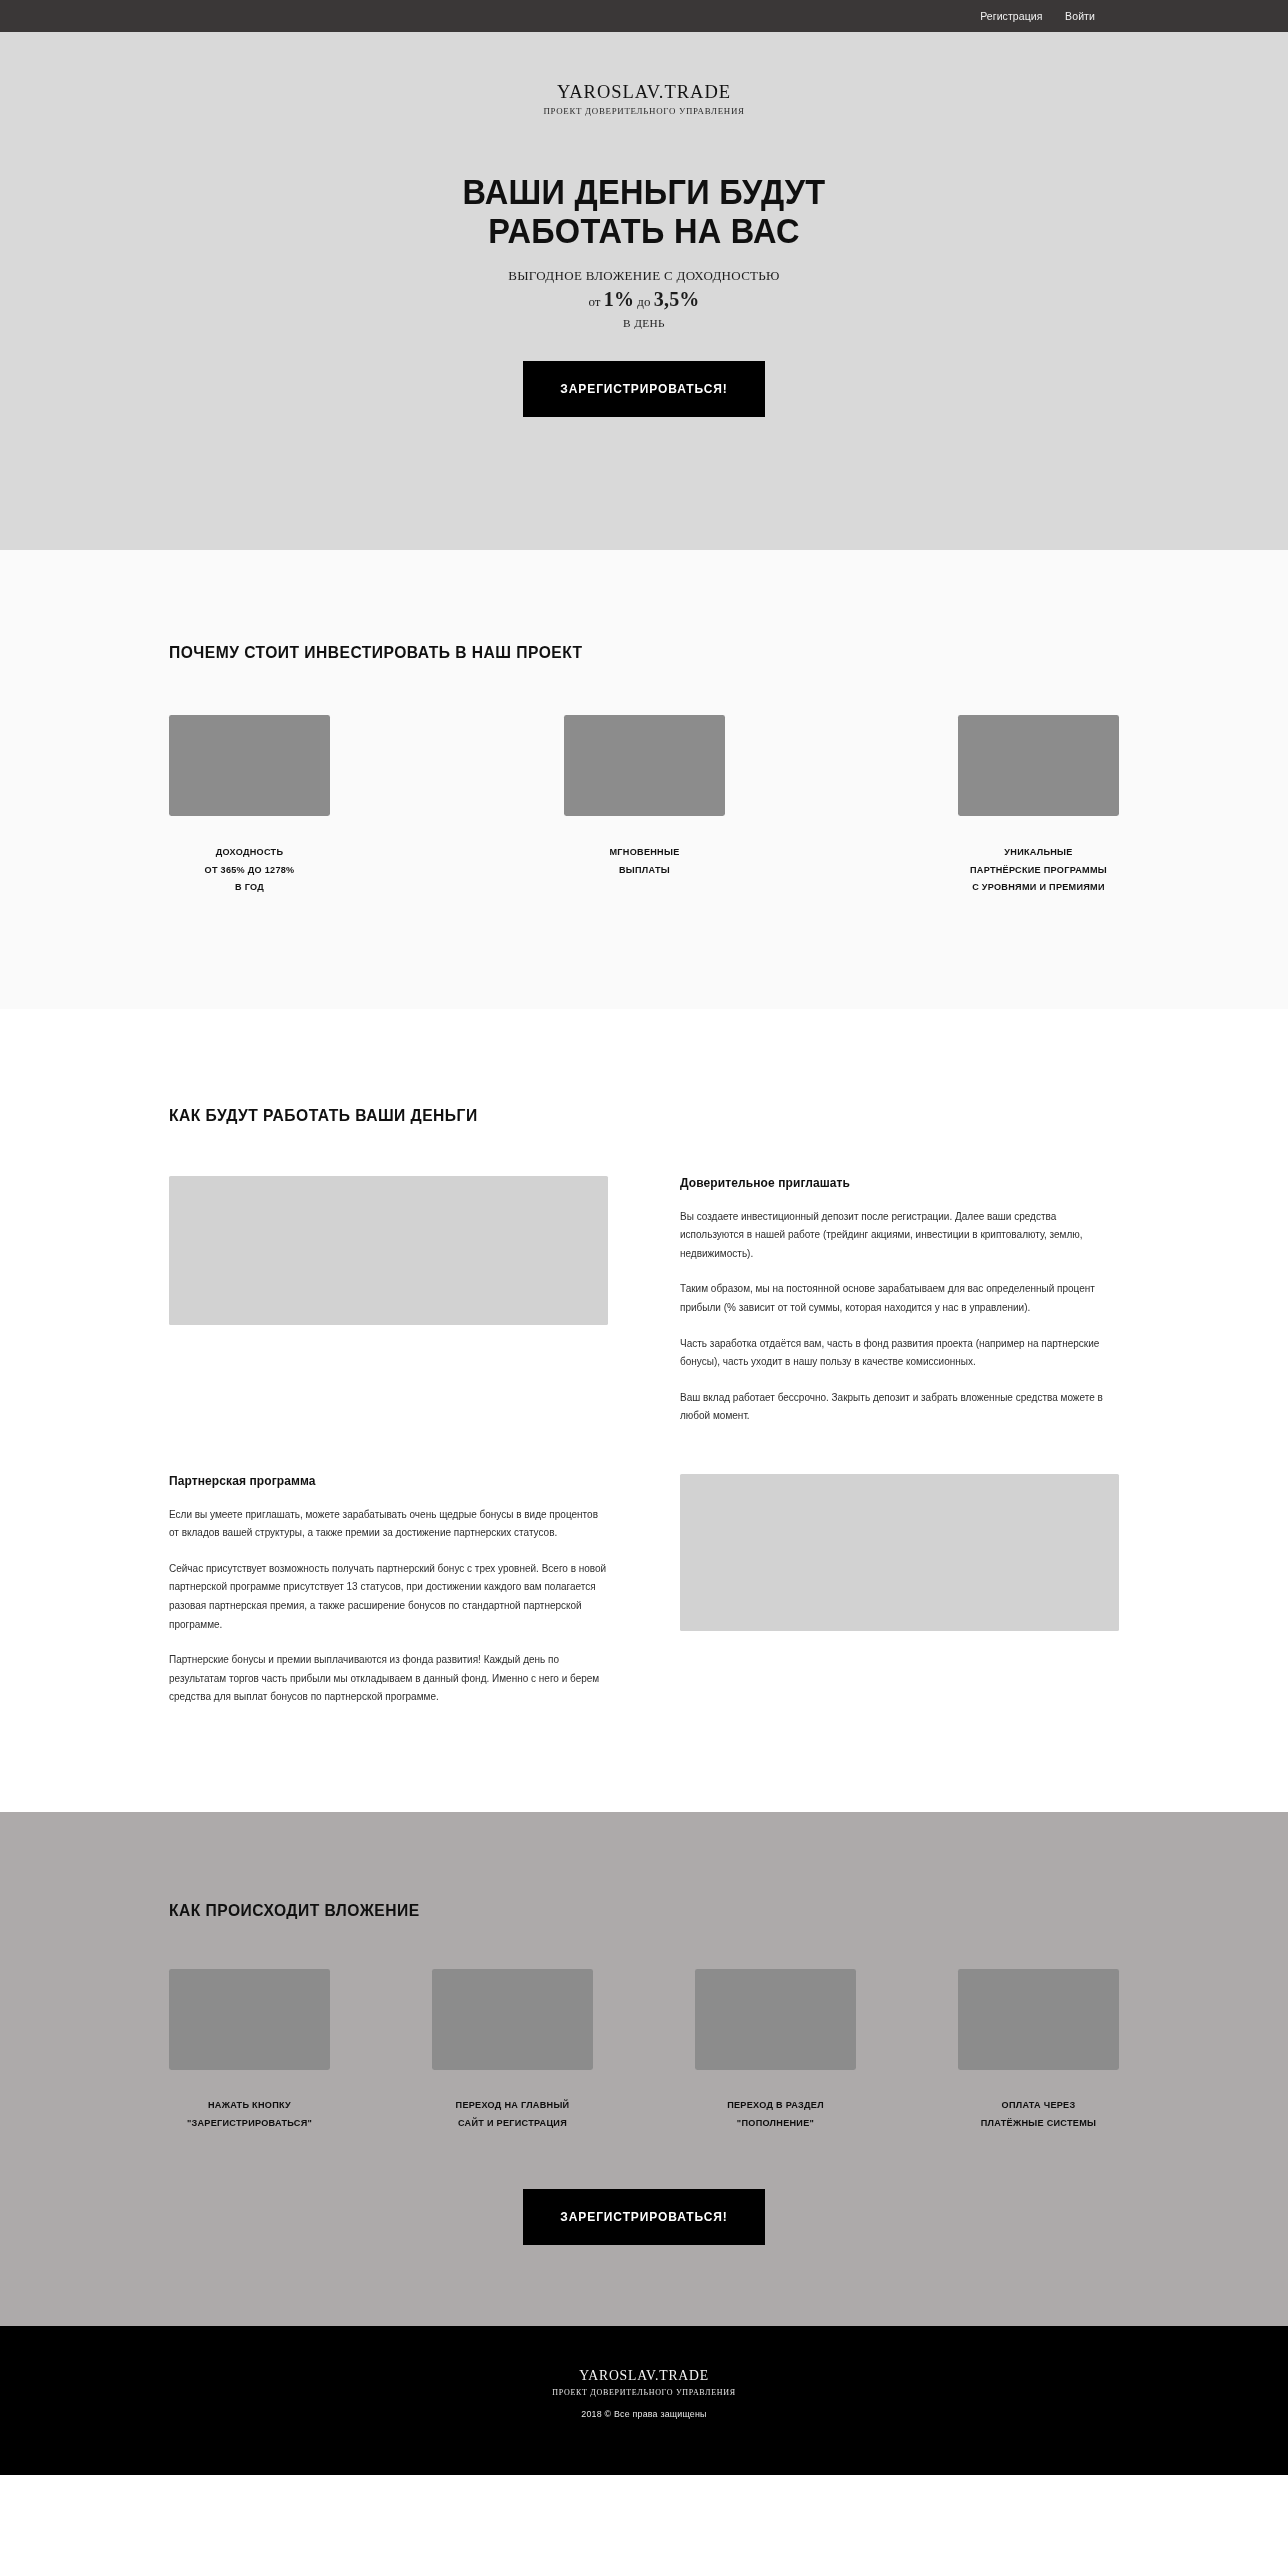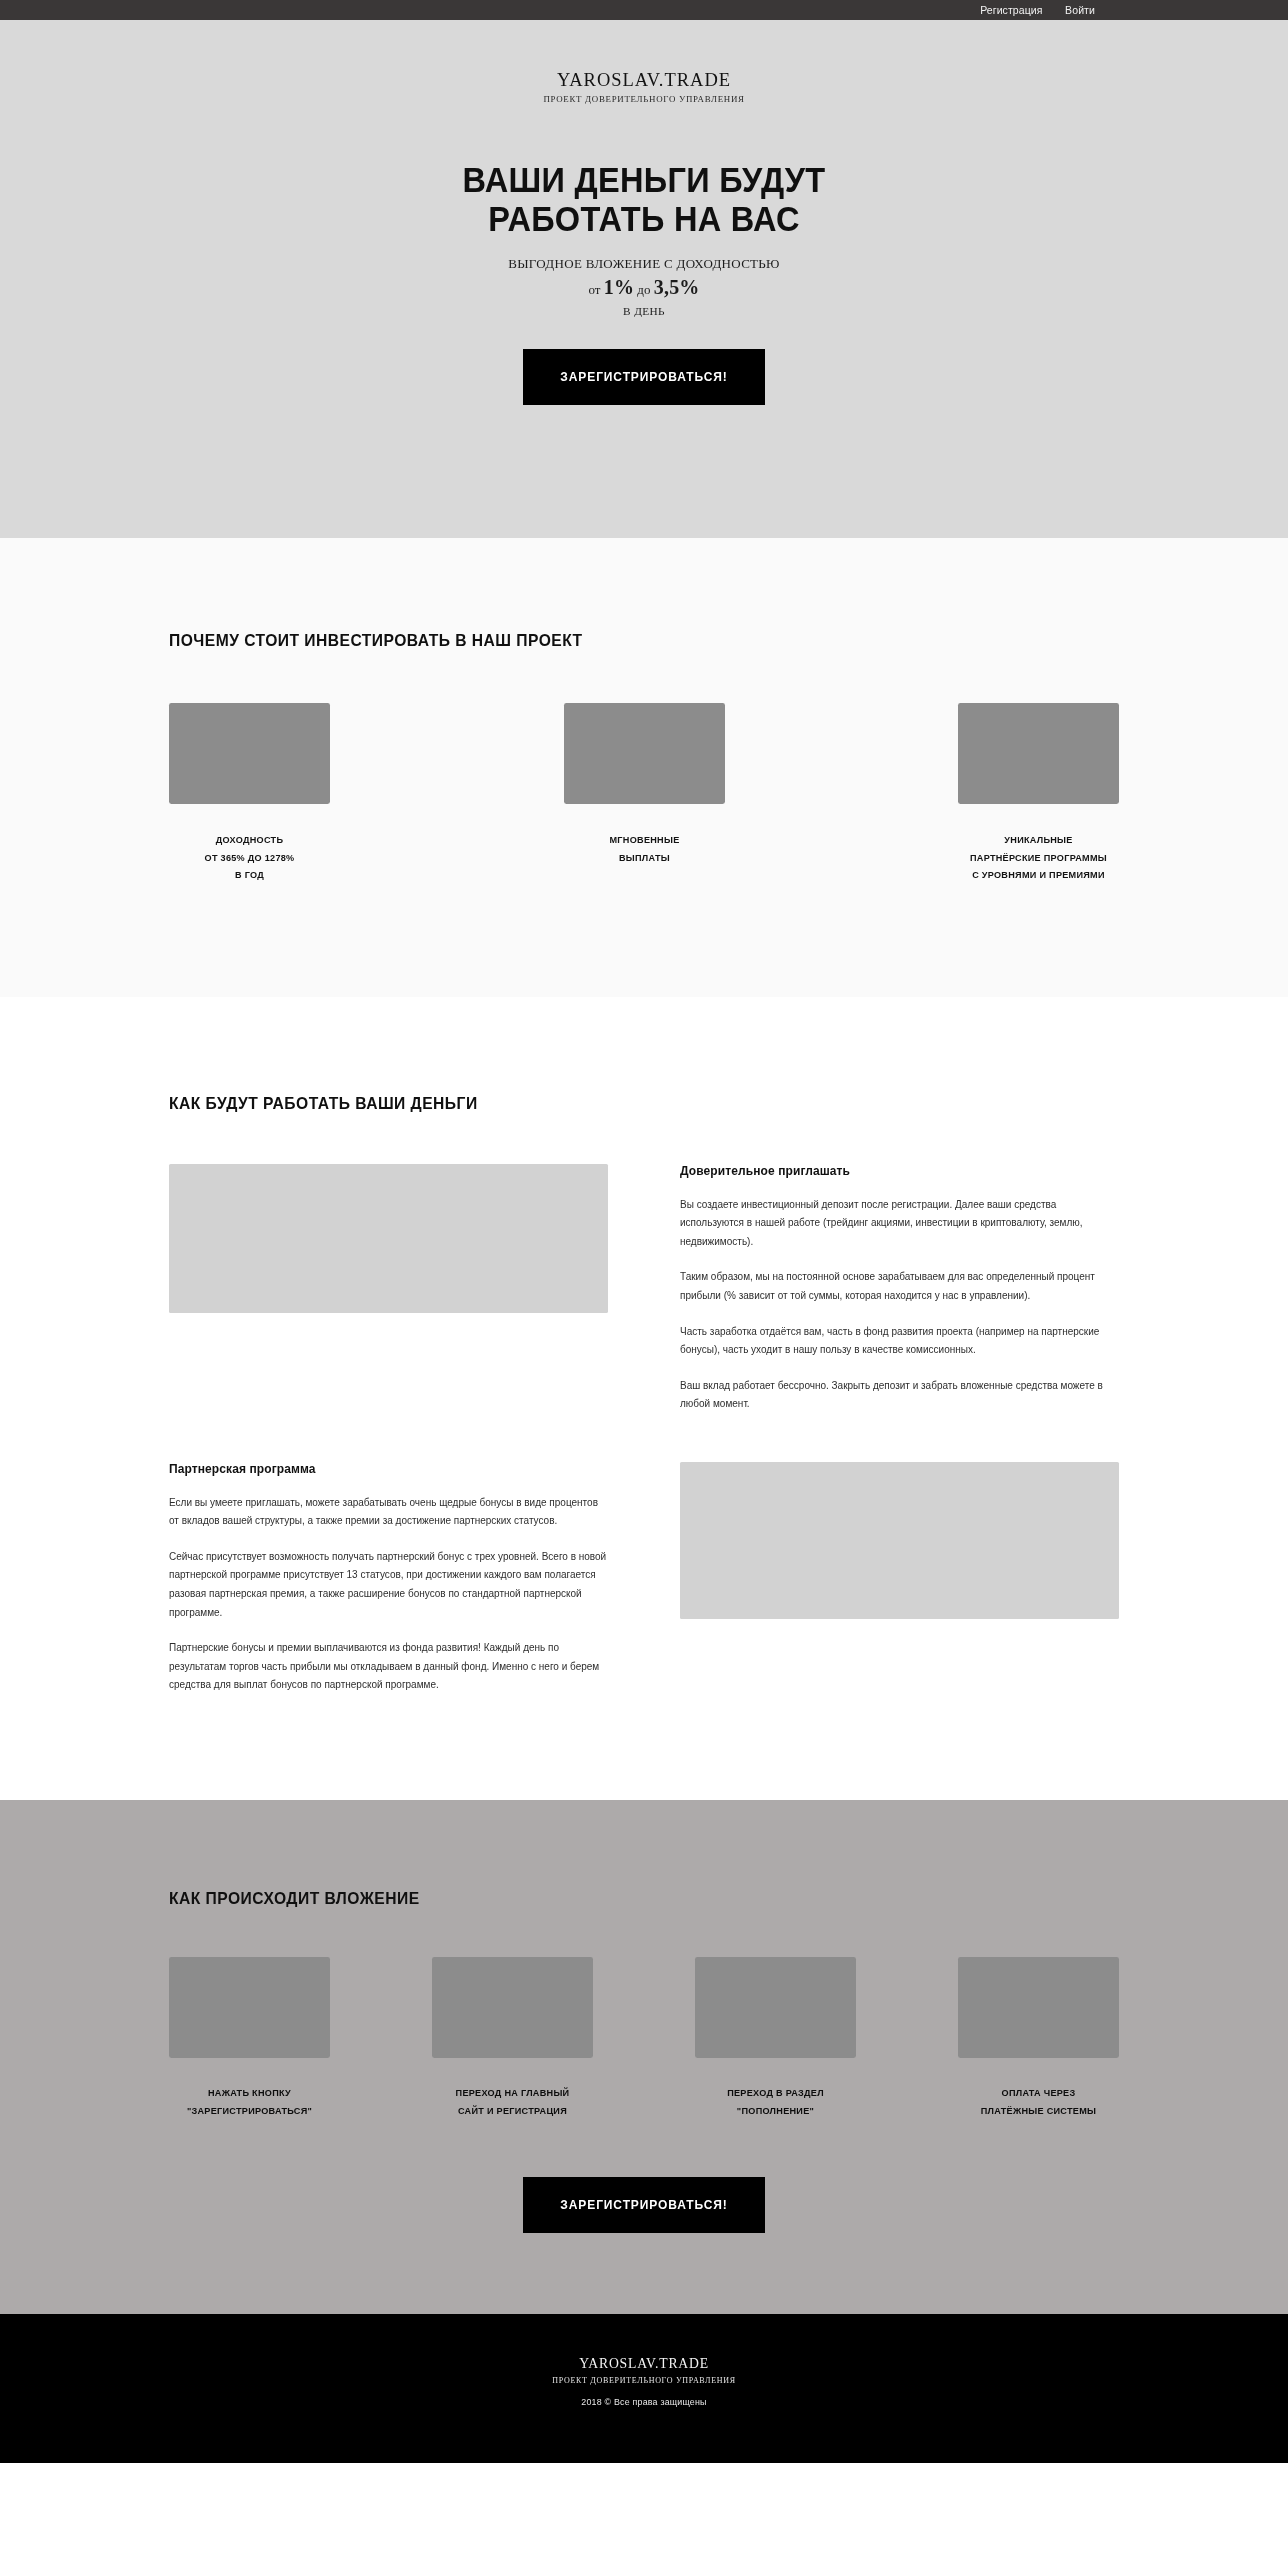--- a/index.html
+++ b/index.html
@@ -7,21 +7,21 @@
   body {
     font-family: "Liberation Sans", sans-serif;
     background:#ffffff;
     color:#1a1a1a;
     -webkit-font-smoothing: antialiased;
   }
   .wrap { width:950px; margin:0 auto; }
 
   
   .topbar {
-    height:20px;
+    height:32px;
     background:#3a3737;
     display:flex;
     align-items:center;
     justify-content:flex-end;
   }
   .topbar-inner {
     display:flex;
     align-items:center;
     gap:22.5px;
     padding-right:193px;

